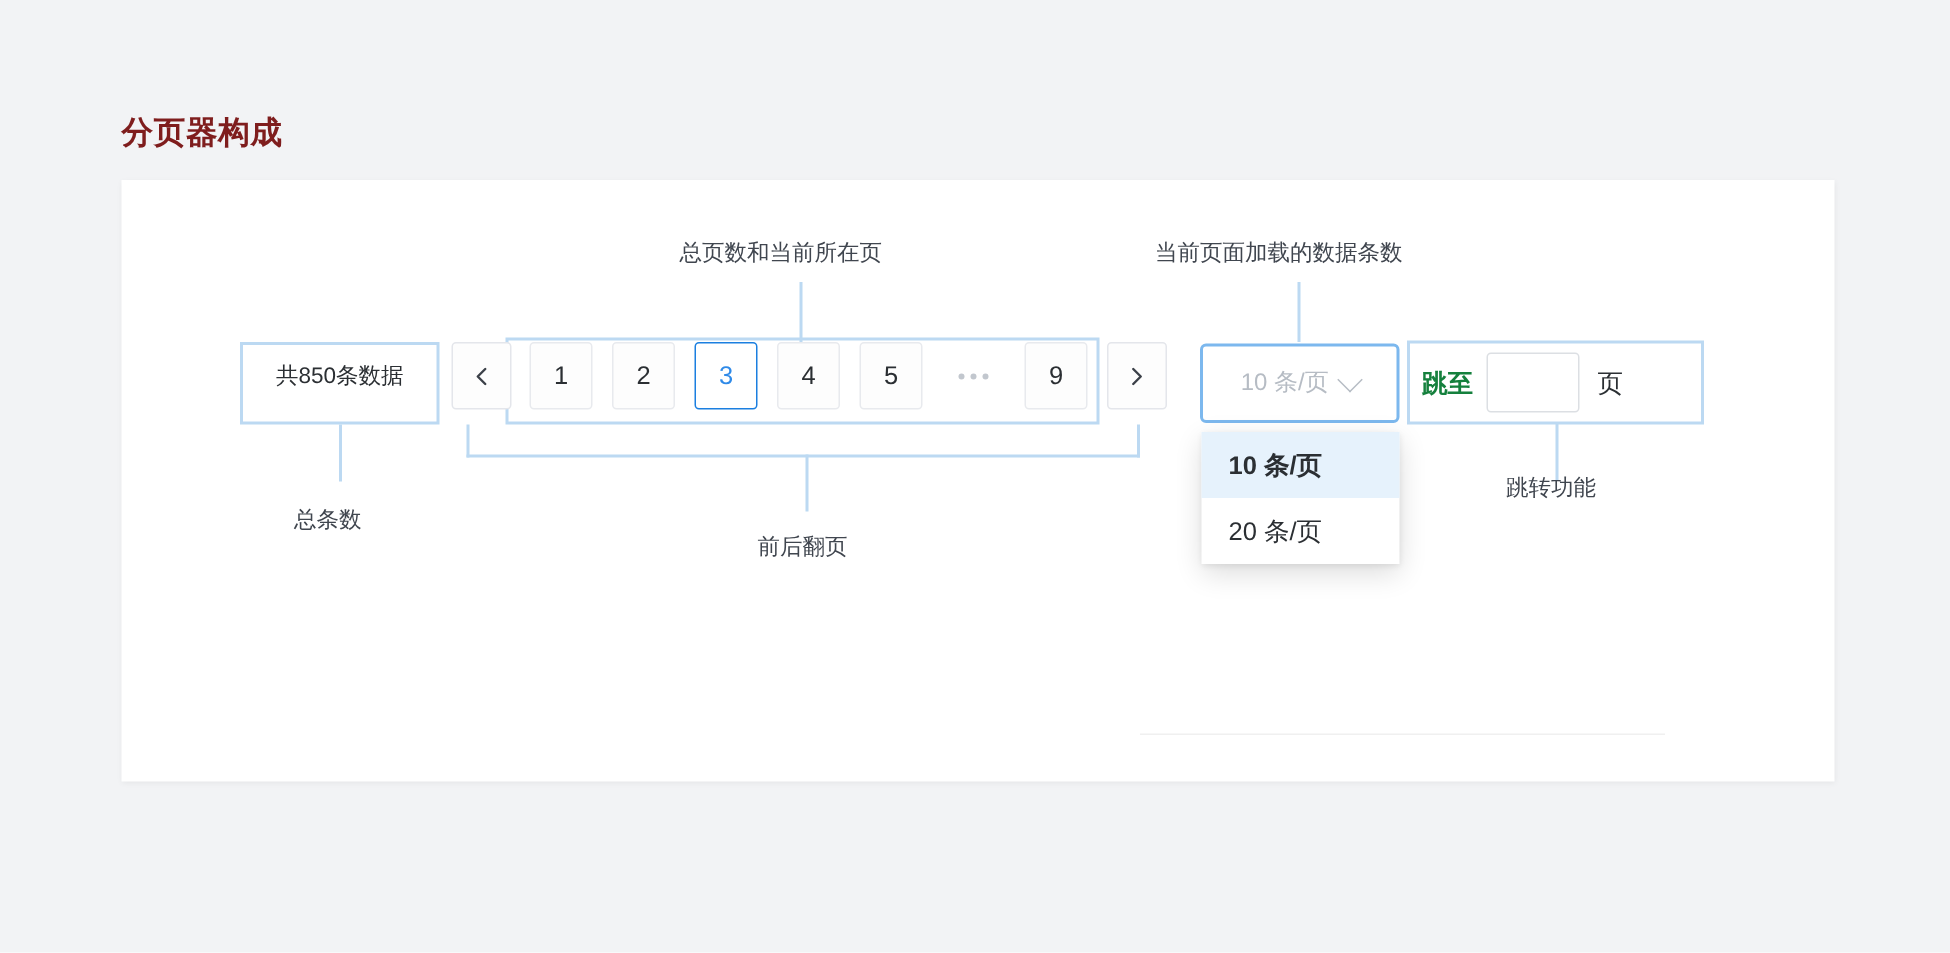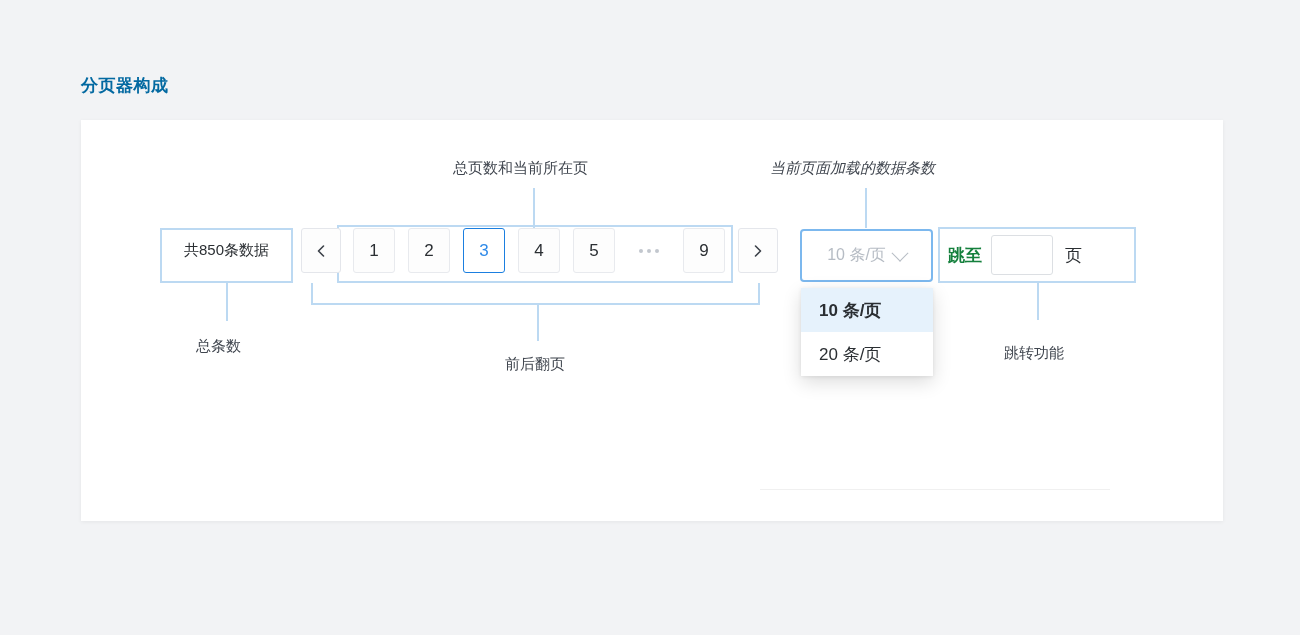--- a/index.html
+++ b/index.html
@@ -13,23 +13,23 @@
     font-family: "Liberation Sans", "DejaVu Sans", sans-serif;
     overflow: hidden;
     position: relative;
   }
 
   
   .page-title {
     position: absolute;
     left: 81px;
     top: 74px;
-    font-size: 17px;
+    font-size: 21px;
     font-weight: bold;
-    color: #0369a1;
+    color: #7f1d1d;
     letter-spacing: 0.5px;
   }
 
   
   .card {
     position: absolute;
     left: 81px;
     top: 120px;
     width: 1142px;
     height: 401px;
@@ -46,24 +46,24 @@
   }
 
   
   .anno {
     position: absolute;
     font-size: 15px;
     color: #40464f;
     white-space: nowrap;
   }
   .anno-top-pages   { left: 453px; top: 159px; }
-  .anno-top-size    { left: 770px; top: 159px; font-style: italic; }
+  .anno-top-size    { left: 770px; top: 159px; }
   .anno-total       { left: 196px; top: 337px; }
   .anno-prevnext    { left: 505px; top: 355px; }
-  .anno-jump        { left: 1004px; top: 344px; }
+  .anno-jump        { left: 1004px; top: 316px; }
 
   
   .guide {
     position: absolute;
     background: #bcd9f2;
   }
   .v-line { width: 2px; }
   .h-line { height: 2px; }
 
   

